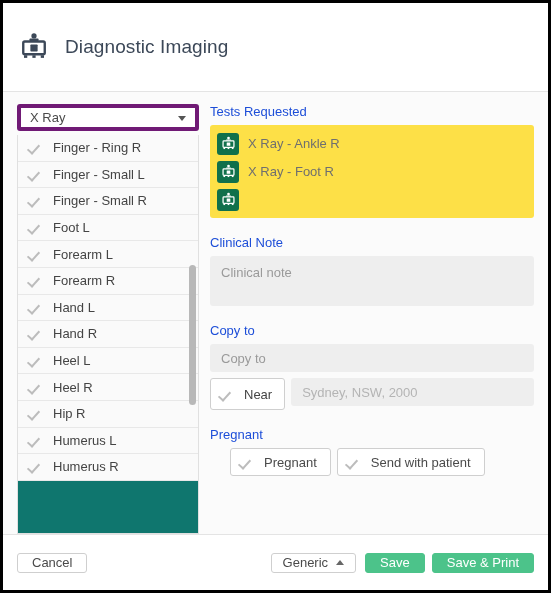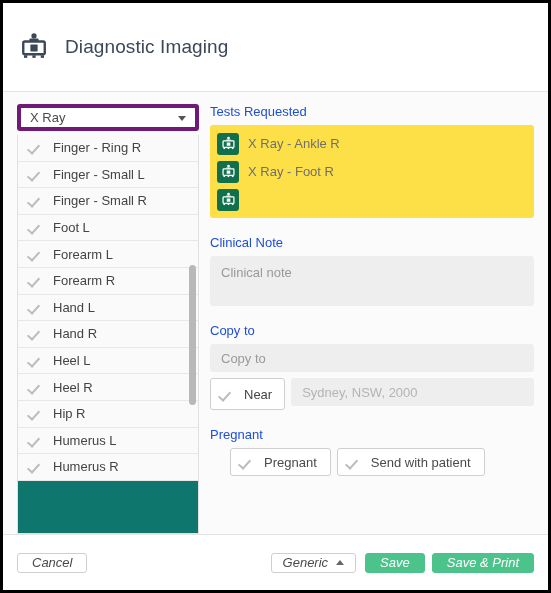--- a/index.html
+++ b/index.html
@@ -265,21 +265,20 @@
   .btn {
     font-family: "Liberation Sans", sans-serif;
     font-size: 13px;
     border-radius: 3px;
     height: 20px;
     display: inline-flex;
     align-items: center;
     justify-content: center;
     padding: 0 14px;
     border: 1px solid transparent;
-    font-style: italic;
   }
   .btn-cancel { background: #fff; border-color: #cfcfcf; color: #4a4a4a; }
   .footer-spacer { flex: 1 1 auto; }
   .btn-generic {
     background: #fff; border-color: #cfcfcf; color: #4a4a4a;
     margin-right: 9px; padding: 0 11px;
   }
   .caret-up {
     width: 0; height: 0;
     margin-left: 8px;

